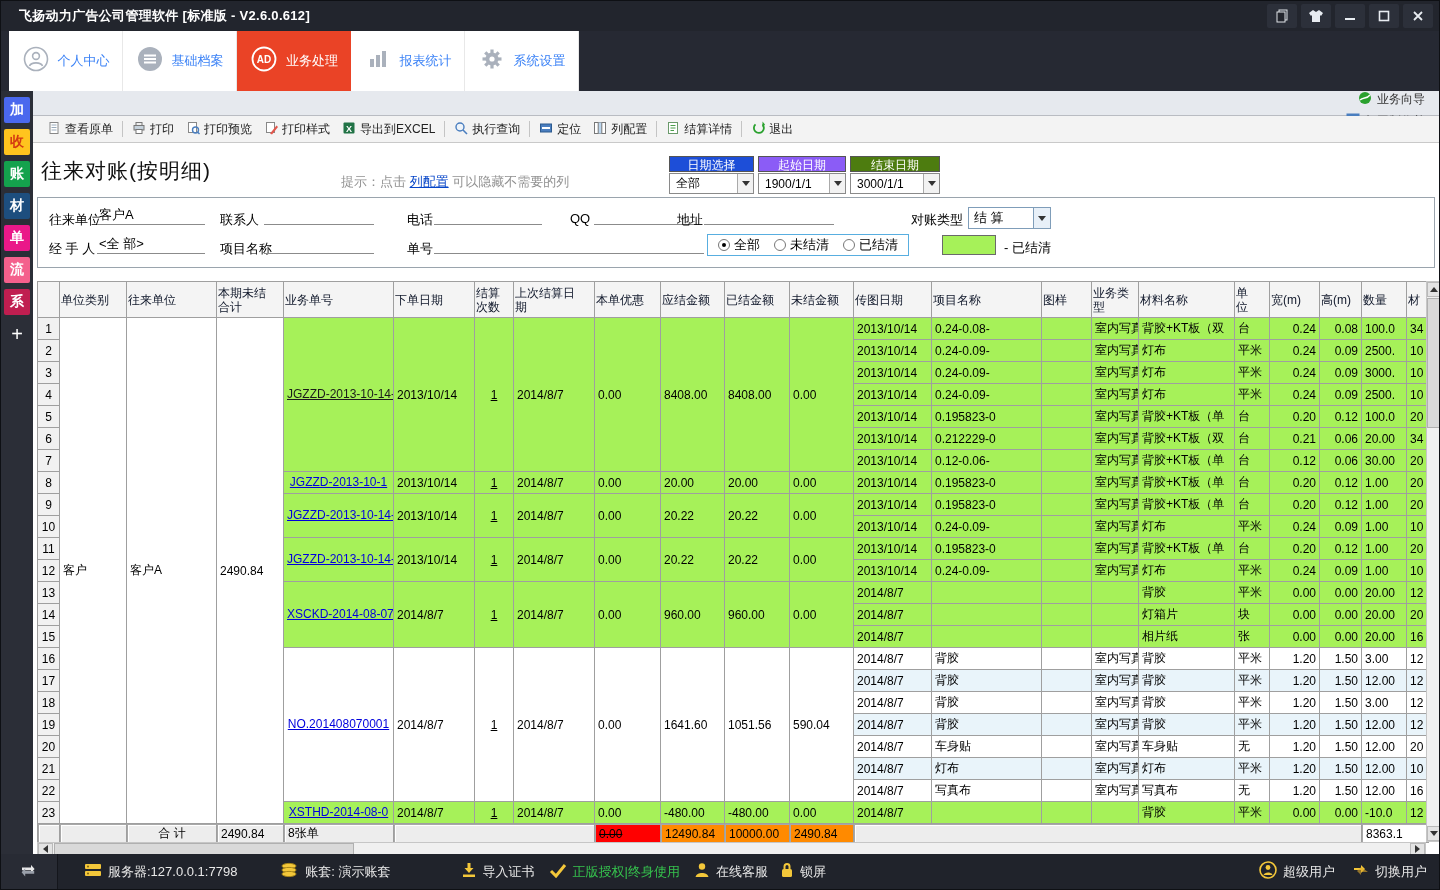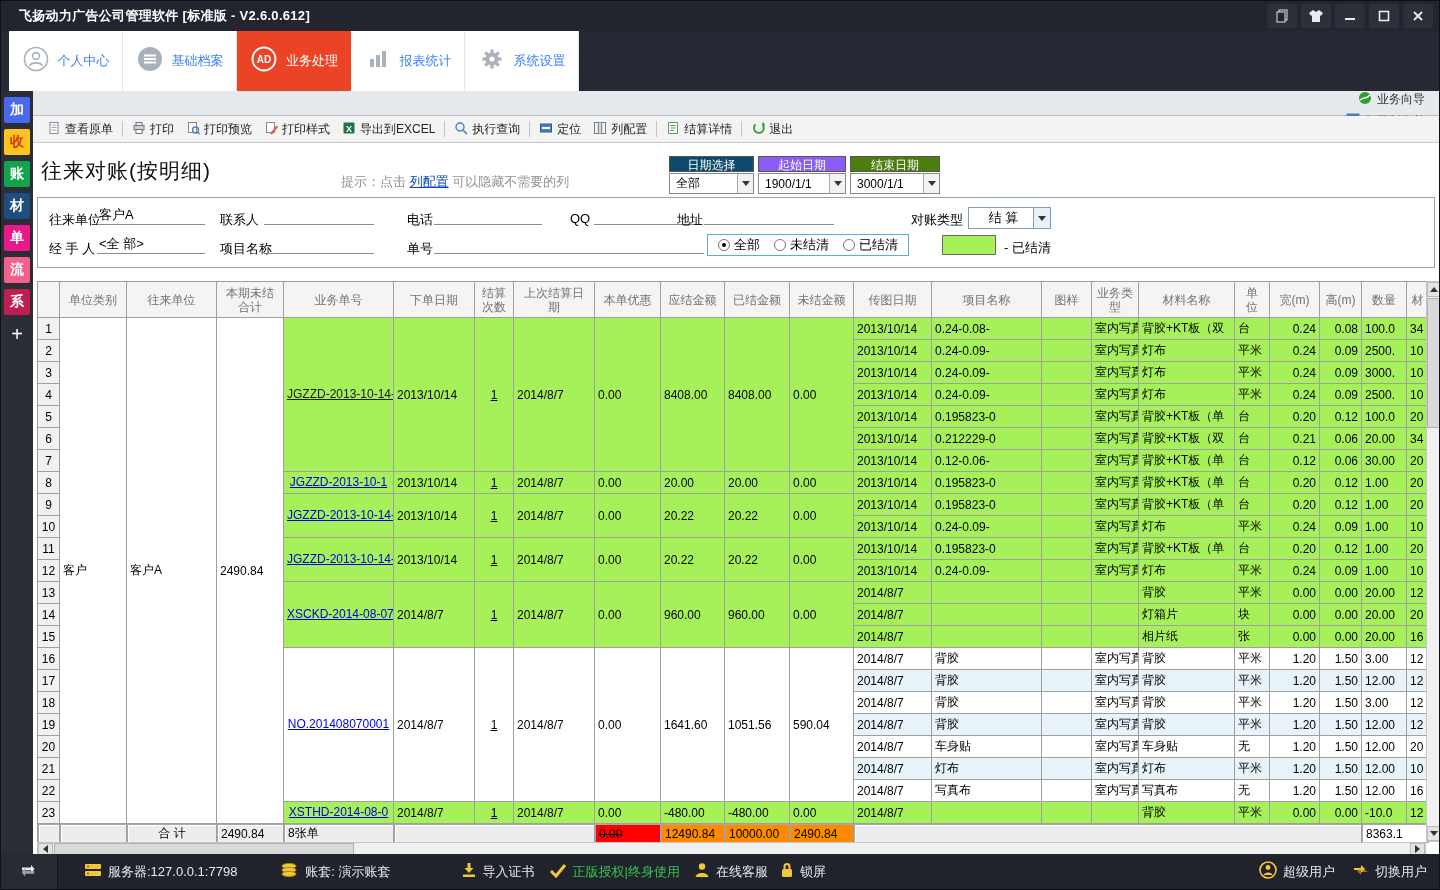--- a/index.html
+++ b/index.html
@@ -69,21 +69,21 @@
   .radiobox { position:absolute; border:1px solid #58aee0; height:22px; display:flex; align-items:center; gap:14px; padding:0 10px; background:#fff; }
   .radio { display:flex; align-items:center; gap:4px; font-size:13px; cursor:pointer; }
   .rdot { width:12px; height:12px; border:1px solid #777; border-radius:50%; background:#fff; position:relative; }
   .radio.checked .rdot::after { content:""; position:absolute; left:3px; top:3px; width:4px; height:4px; border-radius:50%; background:#000; }
   .swatch { position:absolute; width:54px; height:20px; background:#a6f159; border:1px solid #6a6a6a; }
   .legendtxt { position:absolute; font-size:13px; color:#000; }
 
   
   .gridwrap { position:absolute; left:36px; top:280px; }
   table#grid-table { border-collapse:separate; border-spacing:0; table-layout:fixed; width:1389px; border-left:1px solid #9f9f9f; border-top:1px solid #9f9f9f; }
-  #grid-table th { background:#f4f4f4; font-weight:normal; font-size:12px; color:#737373; border-right:1px solid #9f9f9f; border-bottom:1px solid #9f9f9f; height:36px; text-align:center; vertical-align:middle; line-height:14px; padding:0 1px; white-space:pre-line; overflow:hidden; }
+  #grid-table th { background:#f4f4f4; font-weight:normal; font-size:12px; color:#0f172a; border-right:1px solid #9f9f9f; border-bottom:1px solid #9f9f9f; height:36px; text-align:left; vertical-align:middle; line-height:14px; padding:0 1px; white-space:pre-line; overflow:hidden; }
   #grid-table td { font-size:12px; color:#000; border-right:1px solid #9f9f9f; border-bottom:1px solid #9f9f9f; height:22px; padding:0 3px; overflow:hidden; white-space:nowrap; vertical-align:middle; }
   td.rownum { background:#f1f1f1; text-align:center; color:#222; padding:0; }
   td.gcell { background:#fff; }
   td.s { background:#a6f159; }
   td.w { background:#fff; }
   td.stripe { background:#e9f4fa; }
   td.ordno { white-space:normal; word-break:break-all; text-align:center; line-height:13px; padding:0 2px; }
   td.ctr { text-align:center; }
   td.num { text-align:right; }
   .olink { color:#0000dd; text-decoration:underline; cursor:pointer; }
@@ -362,21 +362,21 @@
   </div>
 
   <div class="content"></div>
 
   <div class="page-title">往来对账(按明细)</div>
   <div class="hint">
     <span>提示：点击 </span><a>列配置</a><span> 可以隐藏不需要的列</span>
   </div>
 
   <div class="dategroup" style="left:668px;width:85px;">
-    <div class="dhead" style="background:#0c4a6e;">日期选择</div>
+    <div class="dhead" style="background:#1d4ed8;">日期选择</div>
     <div class="combo">
       <span class="cval">全部</span>
       <span class="carr">
           <span class="tri-d"></span>
         </span>
     </div>
   </div>
   <div class="dategroup" style="left:757px;width:88px;">
     <div class="dhead" style="background:#8b5cf6;">起始日期</div>
     <div class="combo">
@@ -401,21 +401,21 @@
     <input class="fline" style="left: 59px; top: 7px; width: 108px;" value="客户A">
     <span class="flabel" style="left:182px;top:13px;">联系人</span>
     <input class="fline" style="left: 226px; top: 7px; width: 110px;" value="">
     <span class="flabel" style="left:369px;top:13px;">电话</span>
     <input class="fline" style="left: 396px; top: 7px; width: 108px;" value="">
     <span class="flabel" style="left:532px;top:13px;">QQ</span>
     <input class="fline" style="left: 556px; top: 7px; width: 108px;" value="">
     <span class="flabel" style="left:639px;top:13px;">地址</span>
     <input class="fline" style="left: 666px; top: 7px; width: 130px;" value="">
     <span class="flabel" style="left:873px;top:13px;">对账类型</span>
-    <div class="fselect" style="left:930px;top:9px;width:83px;text-align:center;">
+    <div class="fselect" style="left:930px;top:9px;width:83px;">
       <span class="cval">结 算</span>
       <span class="carr">
           <span class="tri-d"></span>
         </span>
     </div>
 
     <span class="flabel" style="left:11px;top:42px;">经 手 人</span>
     <input class="fline" style="left: 59px; top: 36px; width: 108px;" value="&lt;全 部&gt;">
     <span class="flabel" style="left:182px;top:42px;">项目名称</span>
     <input class="fline" style="left: 226px; top: 36px; width: 110px;" value="">

